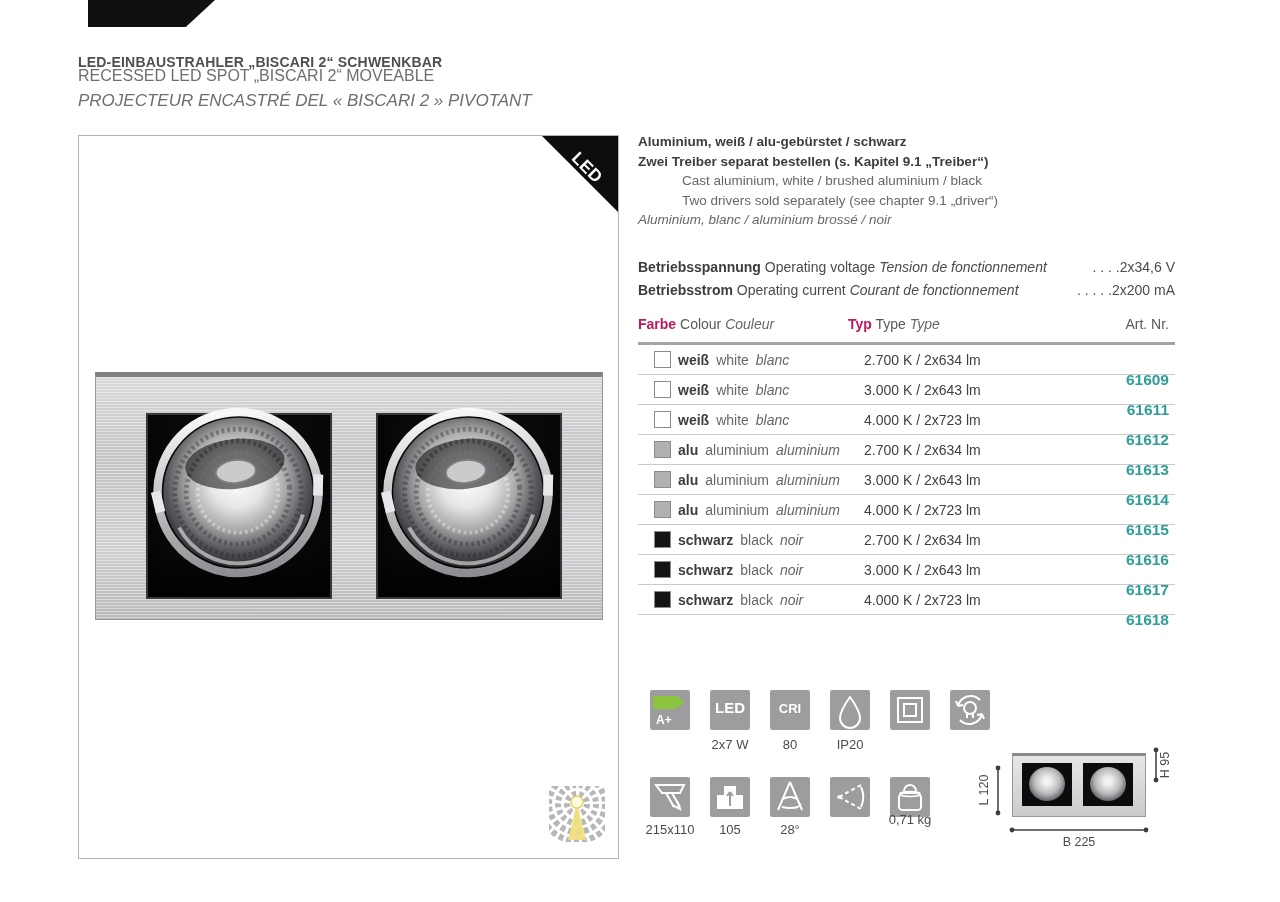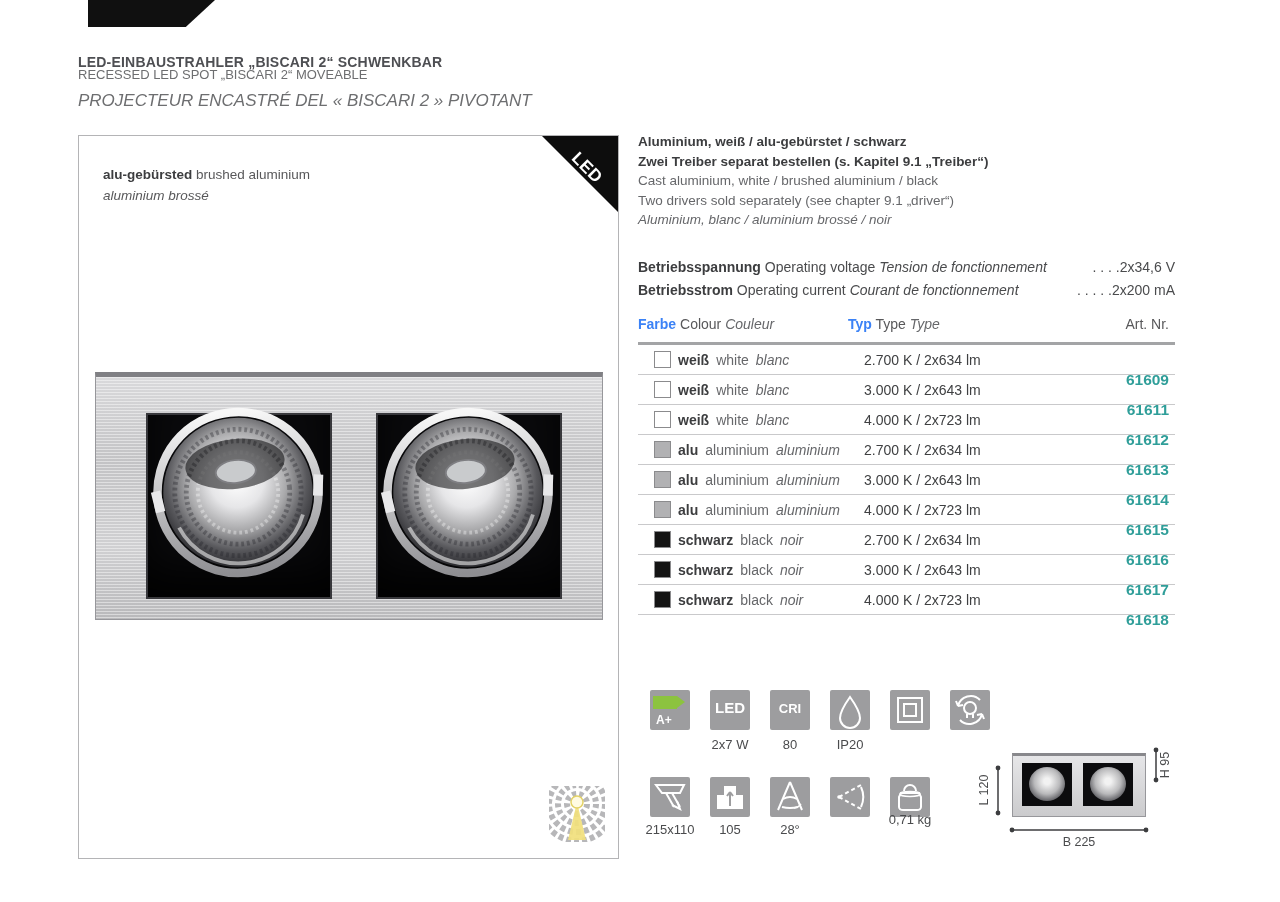--- a/index.html
+++ b/index.html
@@ -3,21 +3,21 @@
 <meta charset="utf-8">
 <style>
   html,body{margin:0;padding:0;background:#ffffff;}
   #page{position:relative;width:1280px;height:902px;background:#fff;overflow:hidden;
         font-family:"Liberation Sans",sans-serif;color:#58585a;}
   
   .corner-tab{position:absolute;left:88px;top:0;width:127px;height:27px;background:#101010;
               clip-path:polygon(0 0,100% 0,77% 100%,0 100%);}
   
   .t-de{position:absolute;left:78px;top:42px;font-size:14px;font-weight:bold;color:#4e4f53;letter-spacing:.2px;margin-top:12px;}
-  .t-en{position:absolute;left:78px;top:67px;font-size:13px;color:#6d6e70;}
+  .t-en{position:absolute;left:78px;top:67px;font-size:16px;color:#6d6e70;}
   .t-fr{position:absolute;left:78px;top:91px;font-size:17px;font-style:italic;color:#6d6e70;}
   
   .img-box{position:absolute;left:78px;top:135px;width:539px;height:722px;border:1px solid #b4b4b6;background:#fff;}
   .finish{position:absolute;left:24px;top:28px;font-size:13.5px;color:#58585a;line-height:21px;}
   .finish b{color:#3c3d3f;}
   .finish .fr{font-style:italic;display:block;}
   .led-tri{position:absolute;top:0;right:0;width:76px;height:76px;background:#0d0d0d;
            clip-path:polygon(0 0,100% 0,100% 100%);}
   .led-tri span{position:absolute;right:14px;top:22px;color:#fff;font-weight:bold;font-size:17px;
                 transform:rotate(45deg);letter-spacing:.5px;}
@@ -29,34 +29,34 @@
          border:1px solid #97979b;border-top:5px solid #808084;}
   .recess{position:absolute;top:36px;width:186px;height:186px;background:#0a0a0c;
           box-shadow:inset 0 0 0 2px #38383c, inset 0 -30px 40px rgba(0,0,0,.9);}
   .recess.r1{left:50px;} .recess.r2{left:280px;}
   .recess svg{position:absolute;left:2px;top:-6px;}
   
   .photometric{position:absolute;left:470px;top:650px;width:56px;height:56px;}
   
   .desc{position:absolute;left:638px;top:132px;font-size:13.5px;line-height:19.5px;}
   .desc .bold{font-weight:bold;color:#3c3d3f;}
-  .desc .reg{color:#66676a;}
+  .desc .reg{color:#66676a;margin-left:44px;}
   .desc .ital{font-style:italic;color:#66676a;}
   .specs{position:absolute;left:638px;top:259px;width:537px;font-size:14px;}
   .spec{display:flex;align-items:baseline;height:23px;color:#4a4b4d;}
   .spec b{color:#3c3d3f;}
   .spec .fr{font-style:italic;}
   .spec .gap{flex:1;}
   .spec .dots{white-space:pre;}
   .spec .val{font-weight:normal;}
   
   .table{position:absolute;left:638px;top:316px;width:537px;font-size:14px;}
   .thead{display:flex;height:24px;align-items:baseline;color:#58585a;}
   .thead .c1{width:210px;} .thead .c2{flex:1;} .thead .c3{text-align:right;padding-right:6px;width:90px;}
-  .thead b{color:#3b82f6;} .thead i{color:#66676a;}
+  .thead b{color:#be185d;} .thead i{color:#66676a;}
   .hrule{height:3px;background:#a3a4a6;margin-top:2px;}
   .trow{display:flex;align-items:center;height:29px;border-bottom:1px solid #c9c9cb;}
   .trow .c1{width:210px;display:flex;align-items:center;gap:7px;color:#66676a;padding-left:16px;}
   .trow .c1 b{color:#3c3d3f;} .trow .c1 i{color:#66676a;}
   .trow .c2{flex:1;color:#3f4042;}
   .trow .c3{width:90px;text-align:right;padding-right:6px;font-weight:bold;font-size:15.5px;
             color:var(--art_number,#2f9e99);margin-top:40px;}
   .swatch{display:inline-block;width:15px;height:15px;border:1px solid #8b8b8d;flex:0 0 15px;}
   
   .ibox{position:absolute;width:40px;height:40px;background:var(--icon_box,#9d9d9f);border-radius:2px;}
@@ -99,24 +99,20 @@
     </defs>
   </svg>
 
   <div class="corner-tab"></div>
 
   <div class="t-de">LED-EINBAUSTRAHLER „BISCARI 2“ SCHWENKBAR</div>
   <div class="t-en">RECESSED LED SPOT „BISCARI 2“ MOVEABLE</div>
   <div class="t-fr">PROJECTEUR ENCASTRÉ DEL « BISCARI 2 » PIVOTANT</div>
 
   <div class="img-box">
-    <div class="finish">
-      <span><b>alu-gebürsted</b><span> brushed aluminium</span></span>
-      <span class="fr">aluminium brossé</span>
-    </div>
     <div class="led-tri">
       <span>LED</span>
     </div>
 
     <div class="photo">
       <div class="recess r1">
         <svg width="182" height="190" viewBox="0 0 190 180">
           <g transform="rotate(-6 95 90)">
             <circle cx="95" cy="80" r="84" fill="none" stroke="url(#ring)" stroke-width="9"></circle>
             <circle cx="95" cy="80" r="78" fill="url(#cone)"></circle>

